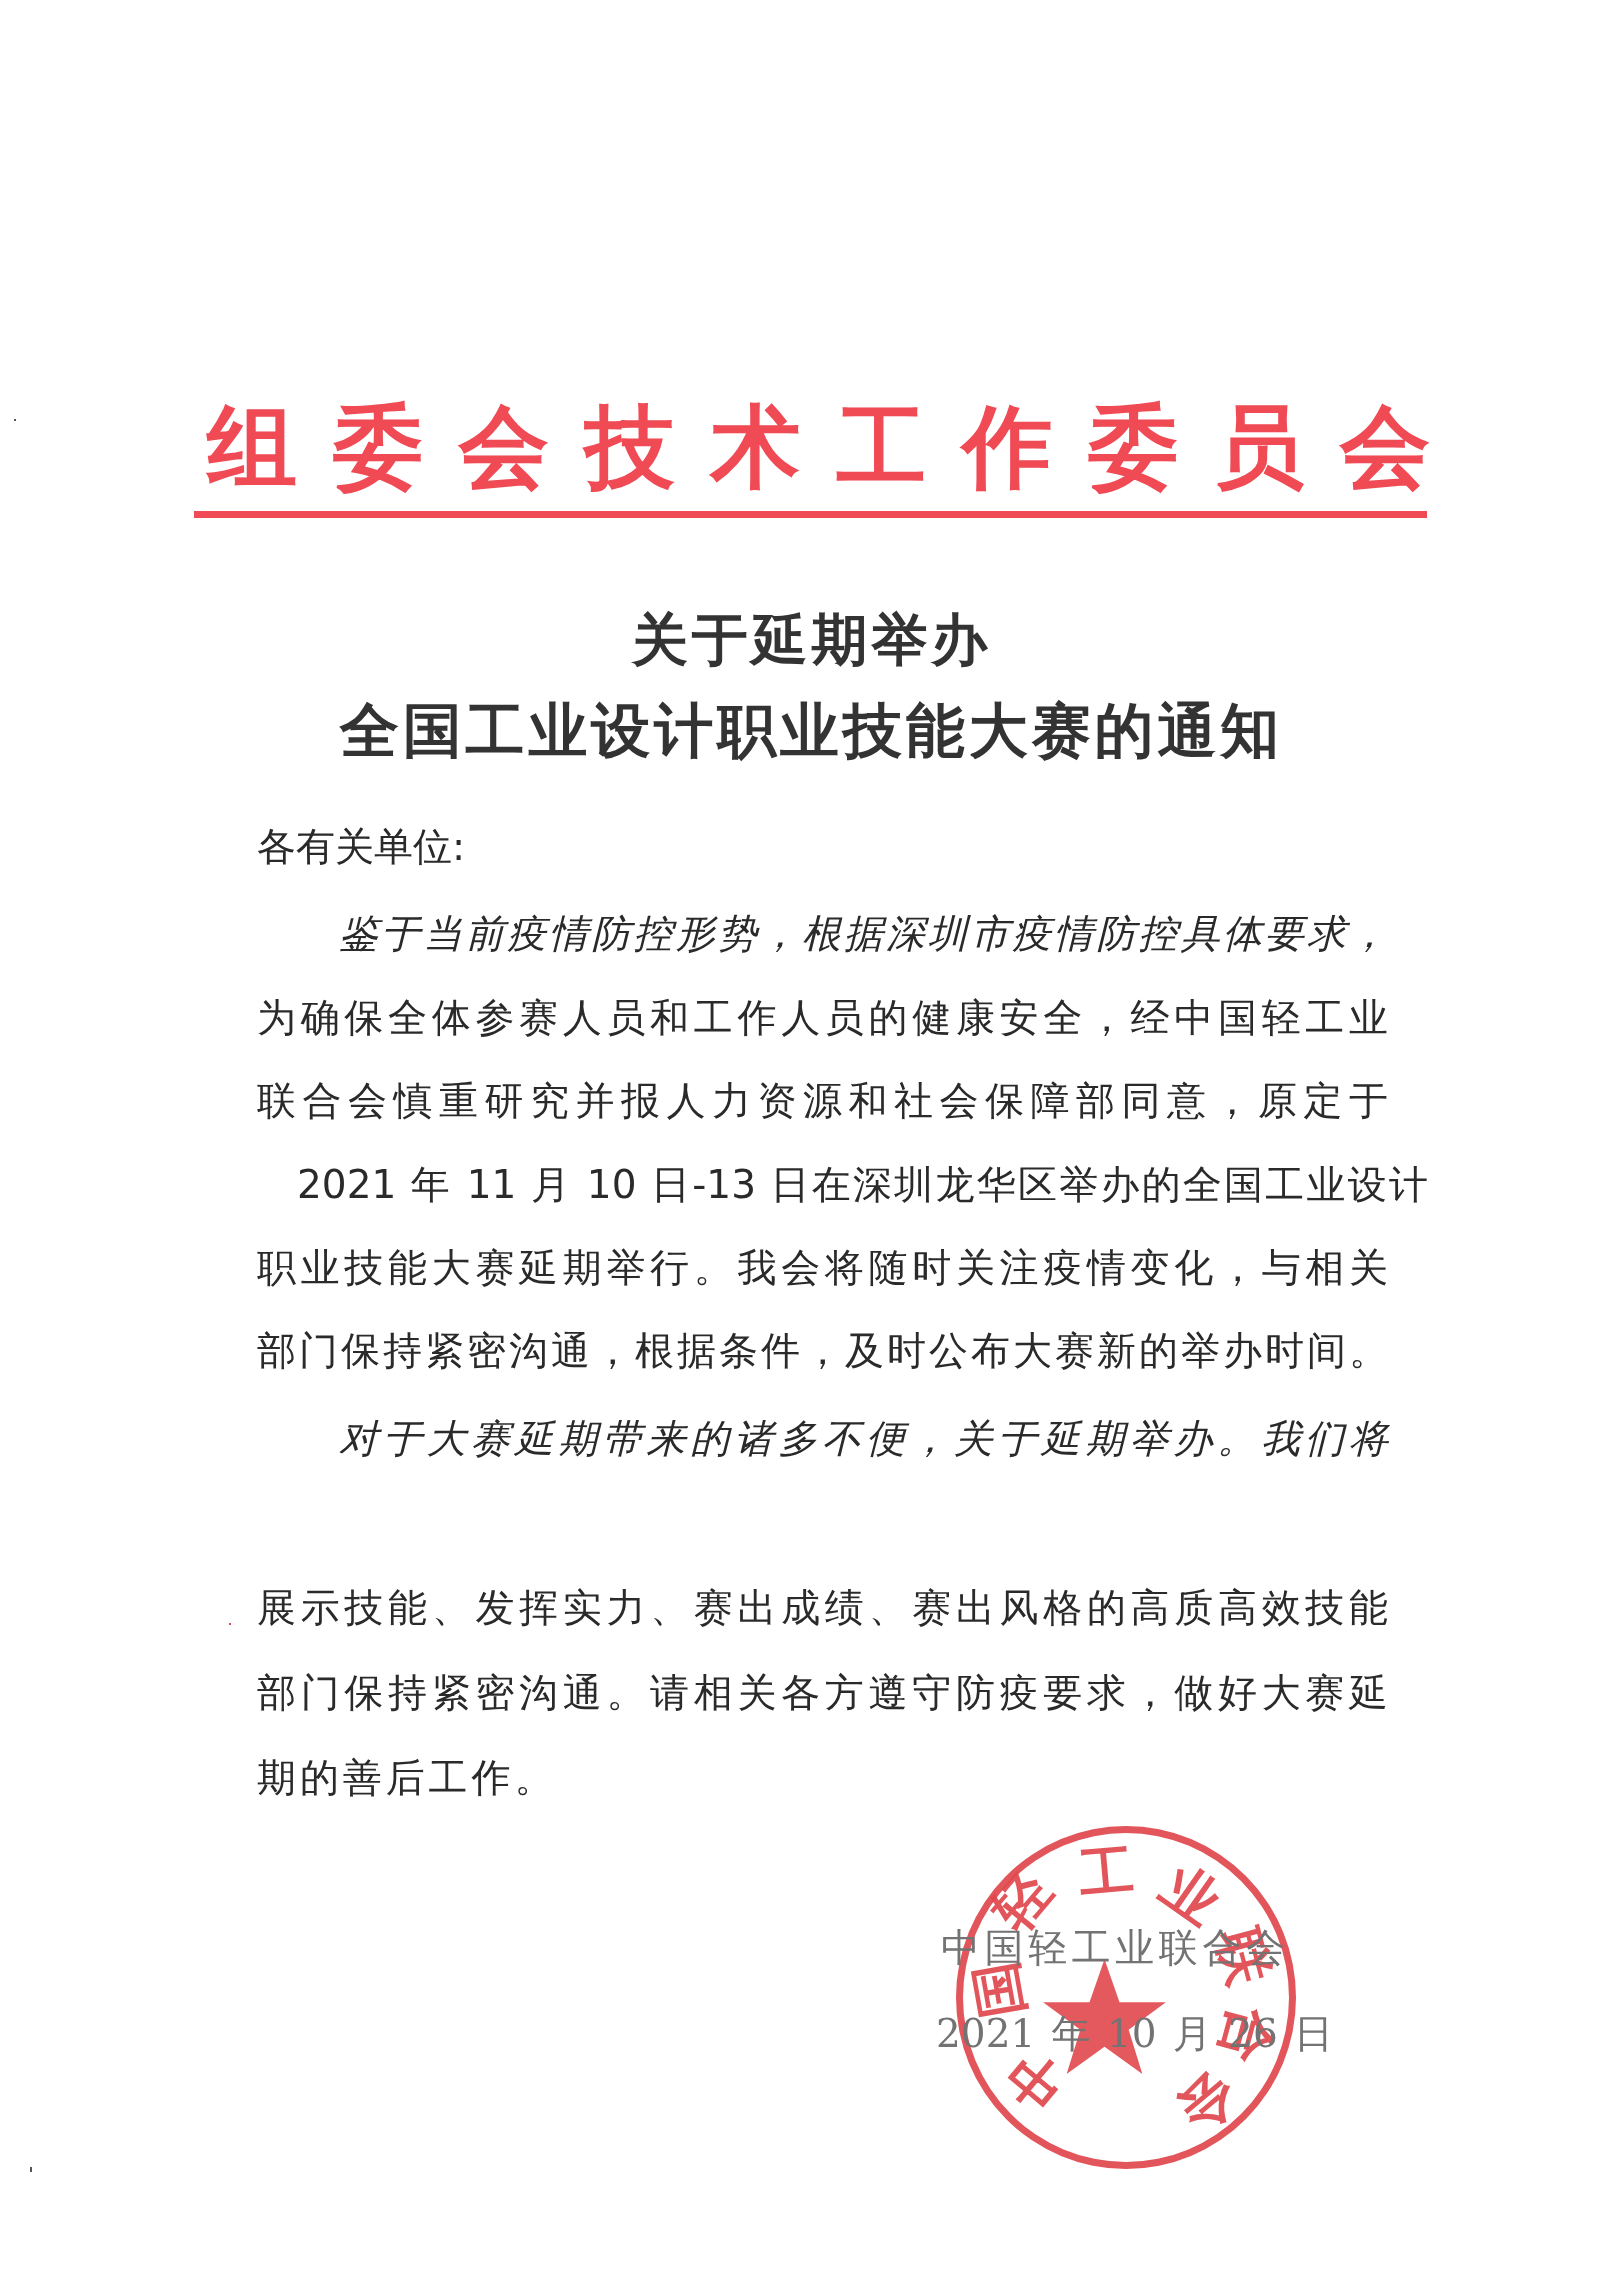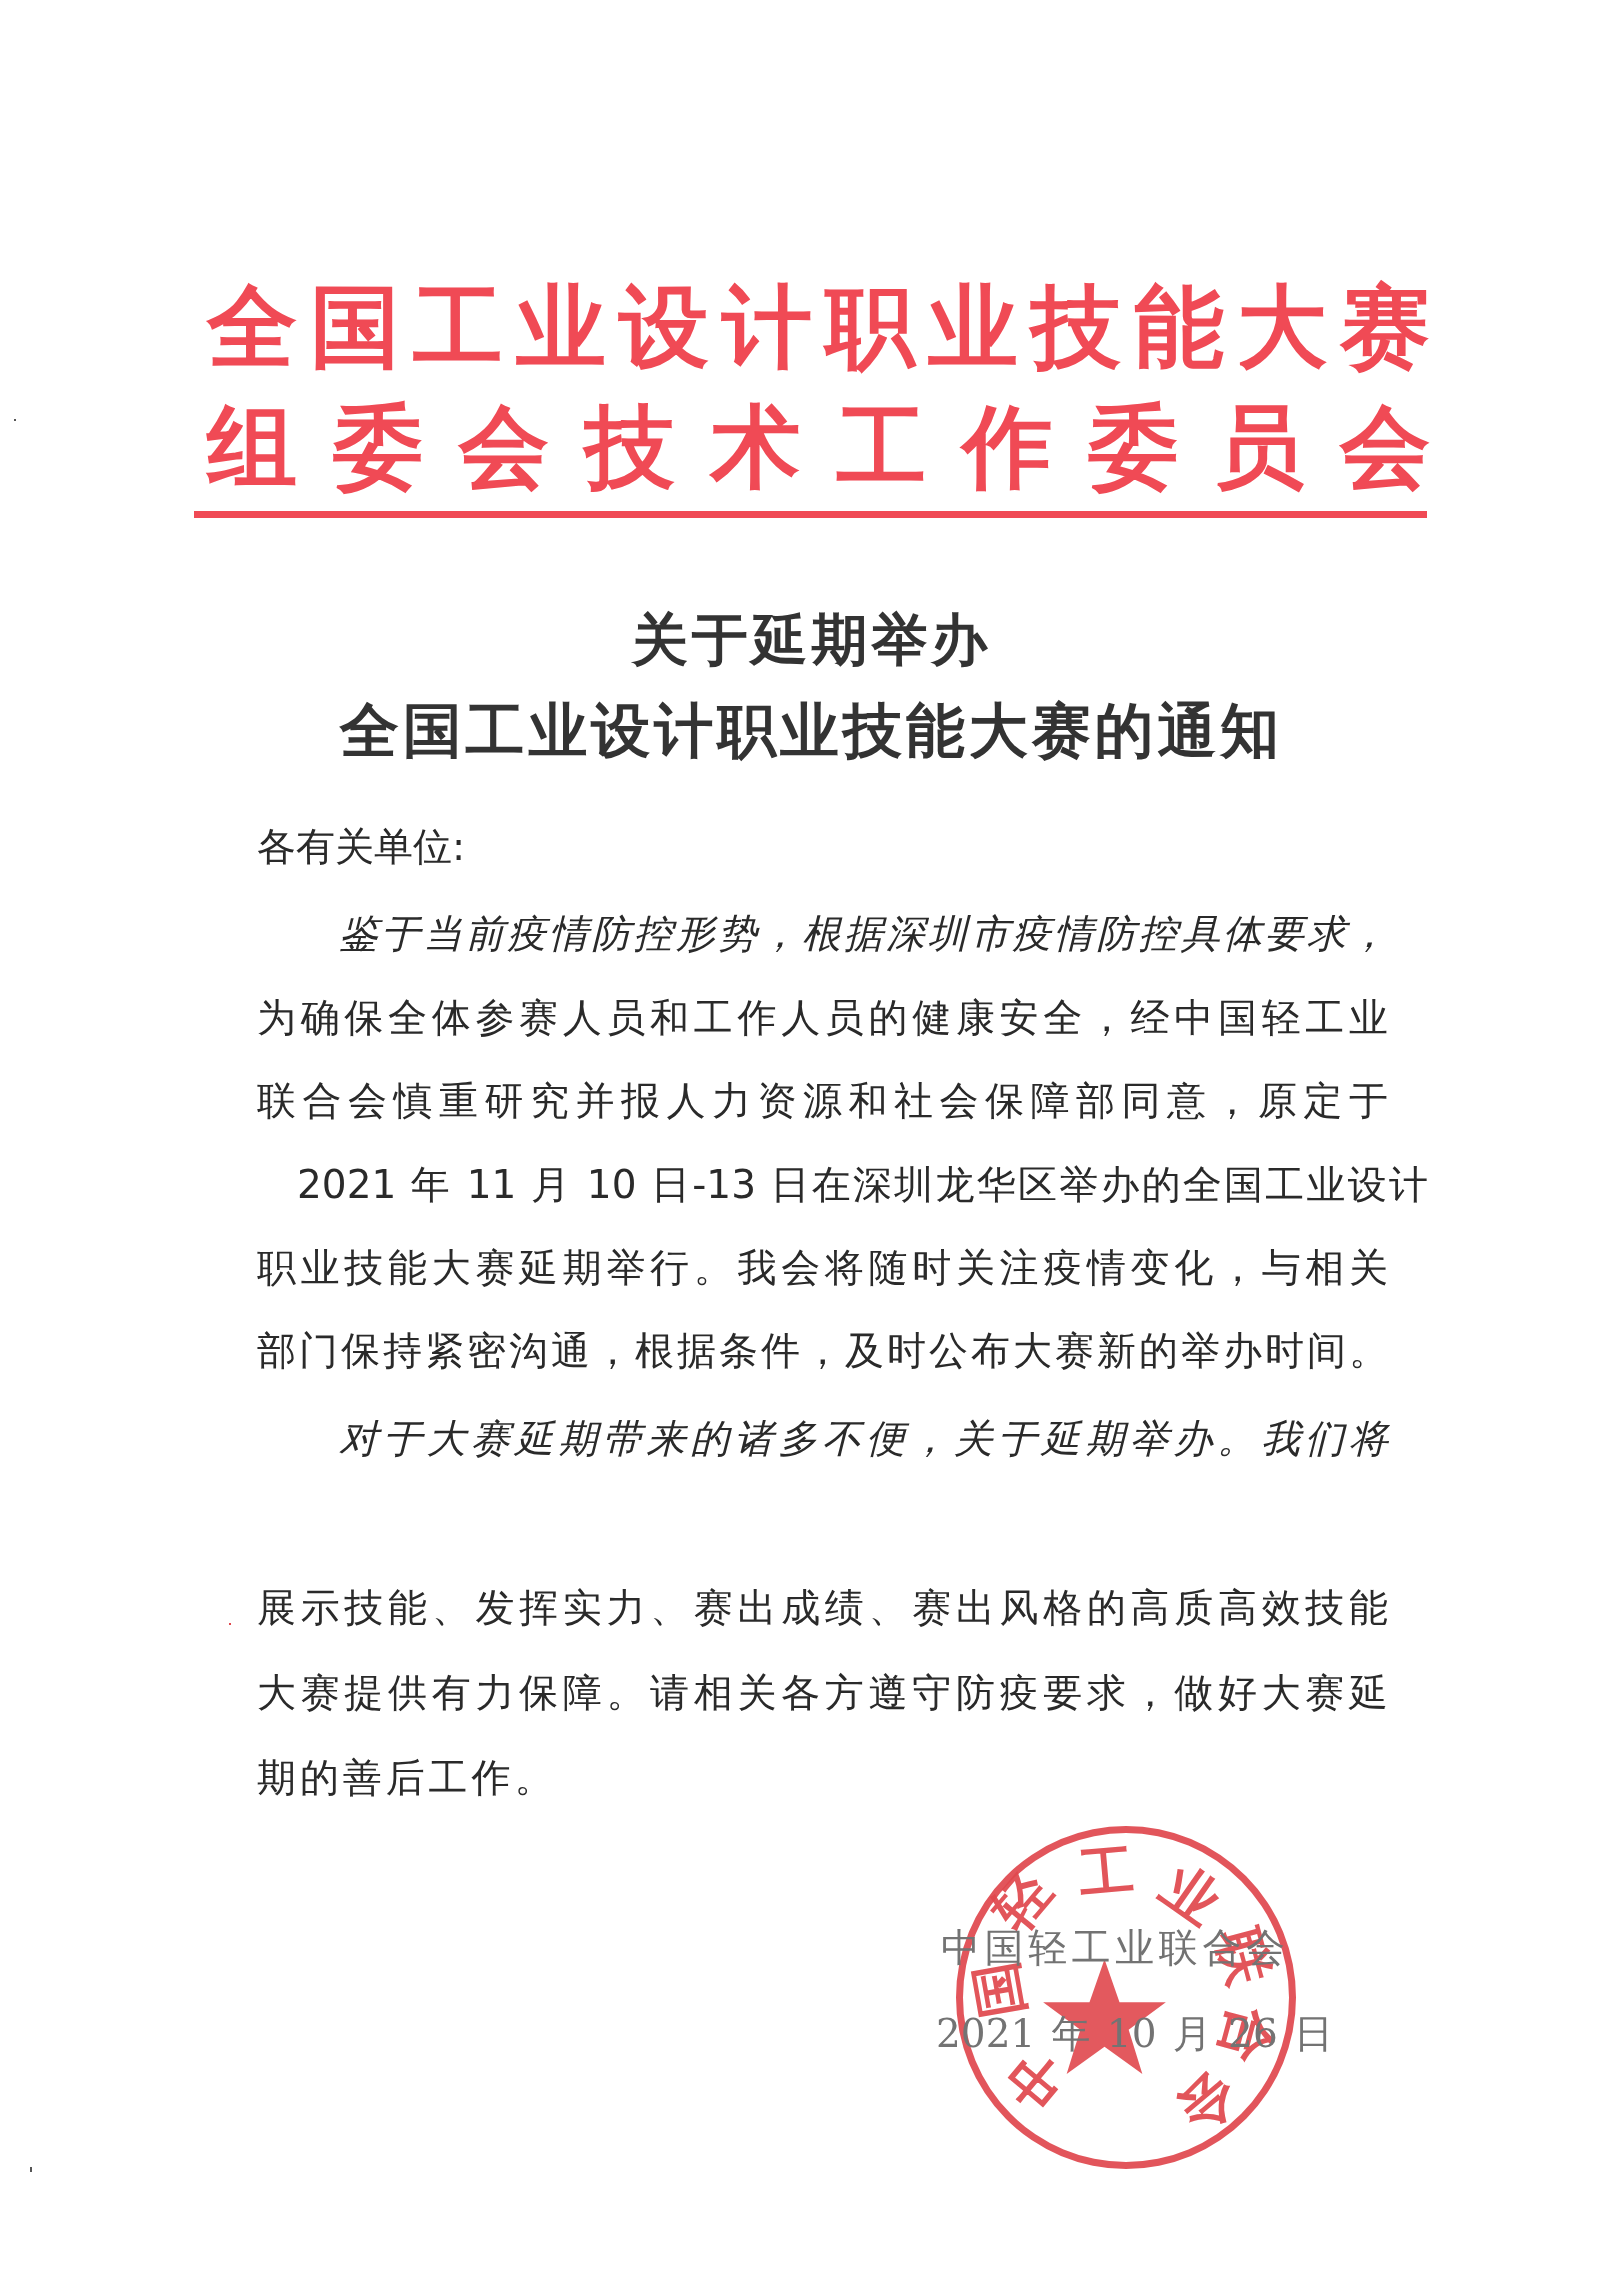--- a/index.html
+++ b/index.html
@@ -51,43 +51,40 @@
     font-size: 55px; line-height: 65px; text-align: center; color: #e0474d;
     z-index: 2; opacity: 0.92;
   }
   .scan-dot { position: absolute; background: #555; }
 </style>
 </head>
 <body>
 
 <div class="page">
 
-  <div class="hdr-line" style="top:278px;">
-    <span>全国工业设计职业技能大赛</span>
-  </div>
   <div class="hdr-line" style="top:398px;">
     <span>组委会技术工作委员会</span>
   </div>
   <div class="hdr-rule"></div>
 
   <div class="title-line title-1">关于延期举办</div>
   <div class="title-line title-2">全国工业设计职业技能大赛的通知</div>
 
   <div class="body-text" style="top:821px;">各有关单位:</div>
 
   <div class="body-text justify indent" style="top:908px;">鉴于当前疫情防控形势，根据深圳市疫情防控具体要求，</div>
   <div class="body-text justify" style="top:992px;">为确保全体参赛人员和工作人员的健康安全，经中国轻工业</div>
   <div class="body-text justify" style="top:1075px;">联合会慎重研究并报人力资源和社会保障部同意，原定于</div>
   <div class="body-text justify" style="top:1159px;margin-left:40px;">2021 年 11 月 10 日-13 日在深圳龙华区举办的全国工业设计</div>
   <div class="body-text justify" style="top:1242px;">职业技能大赛延期举行。我会将随时关注疫情变化，与相关</div>
   <div class="body-text justify" style="top:1325px;">部门保持紧密沟通，根据条件，及时公布大赛新的举办时间。</div>
 
   <div class="body-text justify indent" style="top:1413px;">对于大赛延期带来的诸多不便，关于延期举办。我们将</div>
   <div class="body-text justify" style="top:1582px;">展示技能、发挥实力、赛出成绩、赛出风格的高质高效技能</div>
-  <div class="body-text justify" style="top:1667px;">大赛提供有力保障。请相关各方遵守防疫要求，做好大赛延</div>
+  <div class="body-text justify" style="top:1667px;">部门保持紧密沟通。请相关各方遵守防疫要求，做好大赛延</div>
   <div class="body-text" style="top:1752px; letter-spacing:3.9px;">期的善后工作。</div>
 
   <div class="seal"></div>
   <svg class="seal-star" viewBox="0 0 200 190">
     <polygon points="100,8 123,74 194,74 137,116 158,184 100,142 42,184 63,116 6,74 77,74" fill="#e0474d" opacity="0.9"></polygon>
   </svg>
   <div class="seal-char" style="left:1033px; top:2080px; transform:rotate(-140deg);">中</div>
   <div class="seal-char" style="left:998px; top:1990px; transform:rotate(-100deg);">国</div>
   <div class="seal-char" style="left:1021px; top:1901px; transform:rotate(-50deg);">轻</div>
   <div class="seal-char" style="left:1106px; top:1872px; transform:rotate(-5deg);">工</div>

